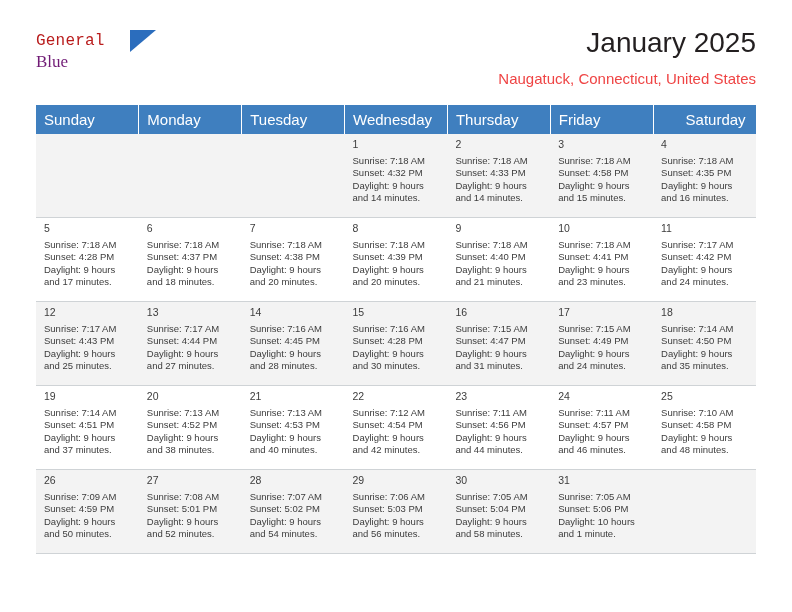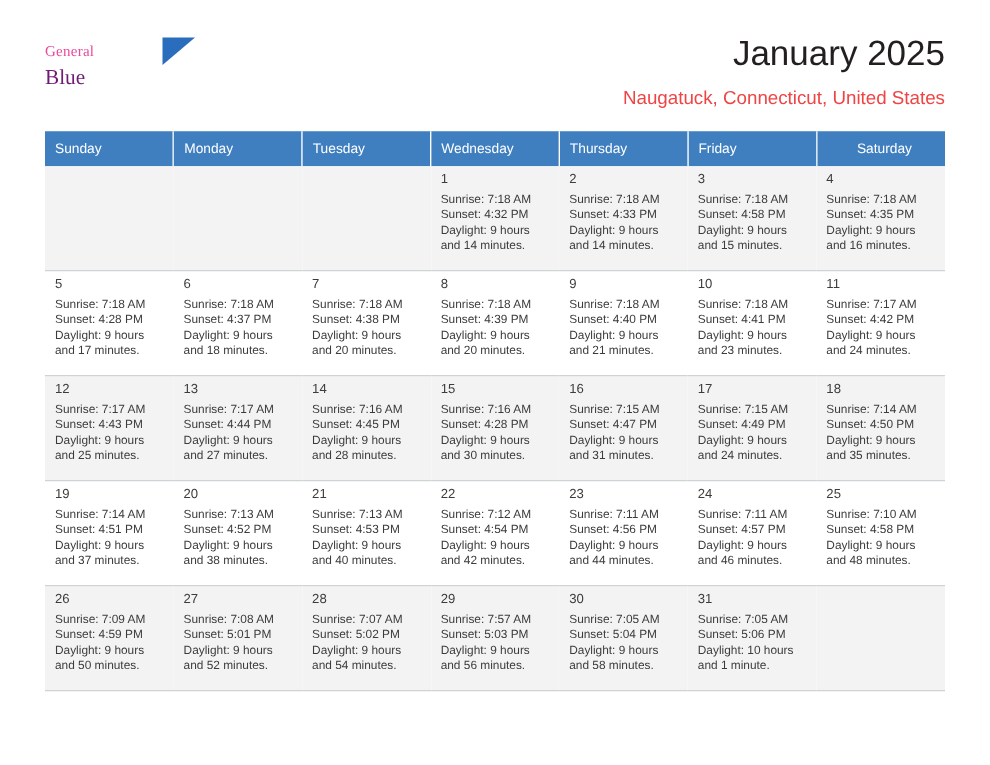--- a/index.html
+++ b/index.html
@@ -27,24 +27,24 @@
     height: 62px;
   }
   .logo {
     position: absolute;
     left: 0;
     top: 30px;
     width: 120px;
     height: 46px;
   }
   .logo-general {
-    font-size: 12px;
-    color: #ec4899;
+    font-size: 16px;
+    color: #b91c1c;
     letter-spacing: .2px;
-    font-family: Liberation Serif, serif;
+    font-family: Liberation Mono, monospace;
     line-height: 22px;
   }
   .logo-blue {
     font-size: 17px;
     color: #701a75;
     font-family: "Liberation Serif", serif;
     line-height: 18px;
     margin-top: 1px;
   }
   .logo-flag {
@@ -79,21 +79,21 @@
     position: absolute;
     left: 36px;
     top: 105px;
     width: 720px;
     border-collapse: collapse;
     table-layout: fixed;
   }
   .calendar th {
     background: #3f7fbf;
     color: #ffffff;
-    font-size: 11px;
+    font-size: 15px;
     font-weight: normal;
     text-align: left;
     padding: 6px 0 6px 8px;
     height: 16px;
     border-right: 1px solid #ffffff;
   }
   .calendar th:last-child { border-right: none; padding-left: 32px; }
   .calendar td {
     vertical-align: top;
     height: 77px;
@@ -404,21 +404,21 @@
             <div class="info">
               <div>Sunrise: 7:07 AM</div>
               <div>Sunset: 5:02 PM</div>
               <div>Daylight: 9 hours</div>
               <div>and 54 minutes.</div>
             </div>
           </td>
           <td>
             <span class="daynum">29</span>
             <div class="info">
-              <div>Sunrise: 7:57 AM</div>
+              <div>Sunrise: 7:06 AM</div>
               <div>Sunset: 5:03 PM</div>
               <div>Daylight: 9 hours</div>
               <div>and 56 minutes.</div>
             </div>
           </td>
           <td>
             <span class="daynum">30</span>
             <div class="info">
               <div>Sunrise: 7:05 AM</div>
               <div>Sunset: 5:04 PM</div>

